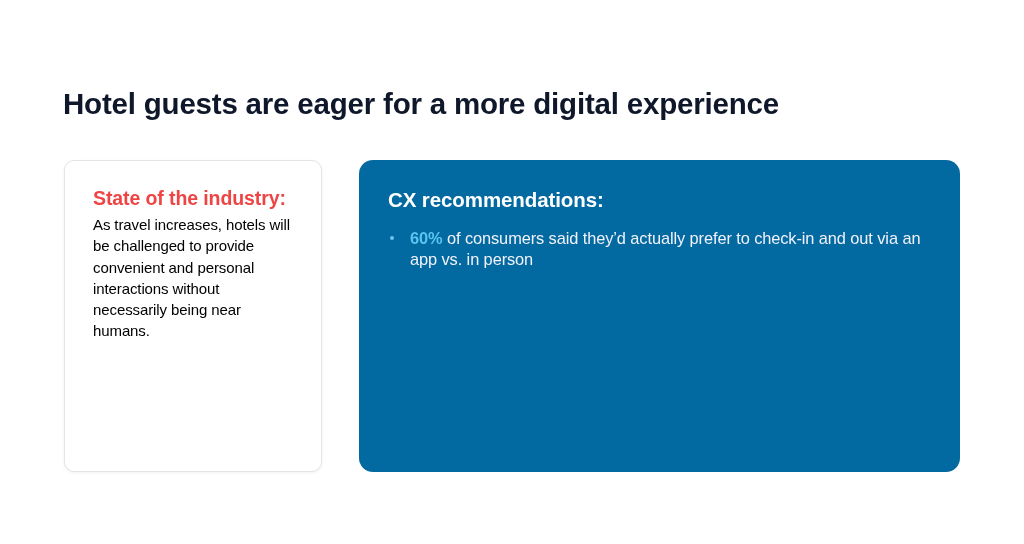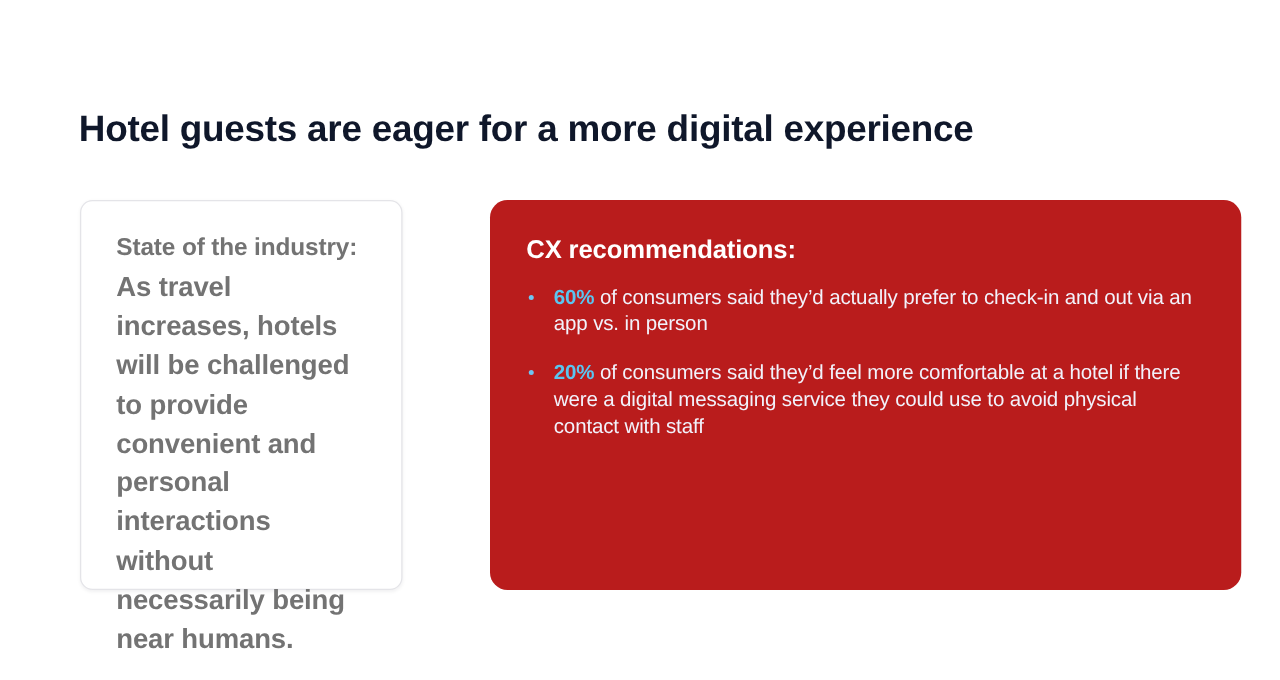--- a/index.html
+++ b/index.html
@@ -52,46 +52,45 @@
     box-sizing: border-box;
     background: #ffffff;
     border: 1px solid #e4e4e8;
     border-radius: 10px;
     box-shadow: 0 1px 3px rgba(20, 20, 40, 0.06);
     padding: 26px 26px 20px 28px;
   }
   .card-left-heading {
     font-size: 19.5px;
     font-weight: 700;
-    color: #737373;
+    color: #ef4444;
     line-height: 1.18;
     letter-spacing: -0.1px;
     margin: 0 0 4px 0;
   }
   .card-left-body {
-    font-size: 22px;
-    font-weight: 700;
-    color: #737373;
+    font-size: 15px;
+    font-weight: 400;
+    color: #000000;
     line-height: 1.42;
     letter-spacing: -0.1px;
     margin: 0;
   }
 
   
   .card-right {
     position: absolute;
     left: 359px;
     top: 160px;
     width: 601px;
     height: 312px;
     box-sizing: border-box;
-    background: #b91c1c;
+    background: #0369a1;
     border-radius: 14px;
     padding: 28px 30px 20px 29px;
-    margin-left: 33px;
   }
   .card-right-heading {
     font-size: 20.5px;
     font-weight: 700;
     color: #ffffff;
     letter-spacing: -0.1px;
     line-height: 1.2;
     margin: 0 0 15px 0;
   }
   .bullet-list {
@@ -143,22 +142,18 @@
       <h2 class="card-right-heading">CX recommendations:</h2>
 
       <ul class="bullet-list">
 
 
         <li class="bullet-item">
           <span class="bullet-dot"></span>
           <span class="bullet-stat">60%</span><span> of consumers said they’d actually prefer to check-in and out via an app vs. in person</span>
         </li>
 
-        <li class="bullet-item">
-          <span class="bullet-dot"></span>
-          <span class="bullet-stat">20%</span><span> of consumers said they’d feel more comfortable at a hotel if there were a digital messaging service they could use to avoid physical contact with staff</span>
-        </li>
 
       </ul>
     </section>
 
   </div>
 </div>
 
 </body></html>

